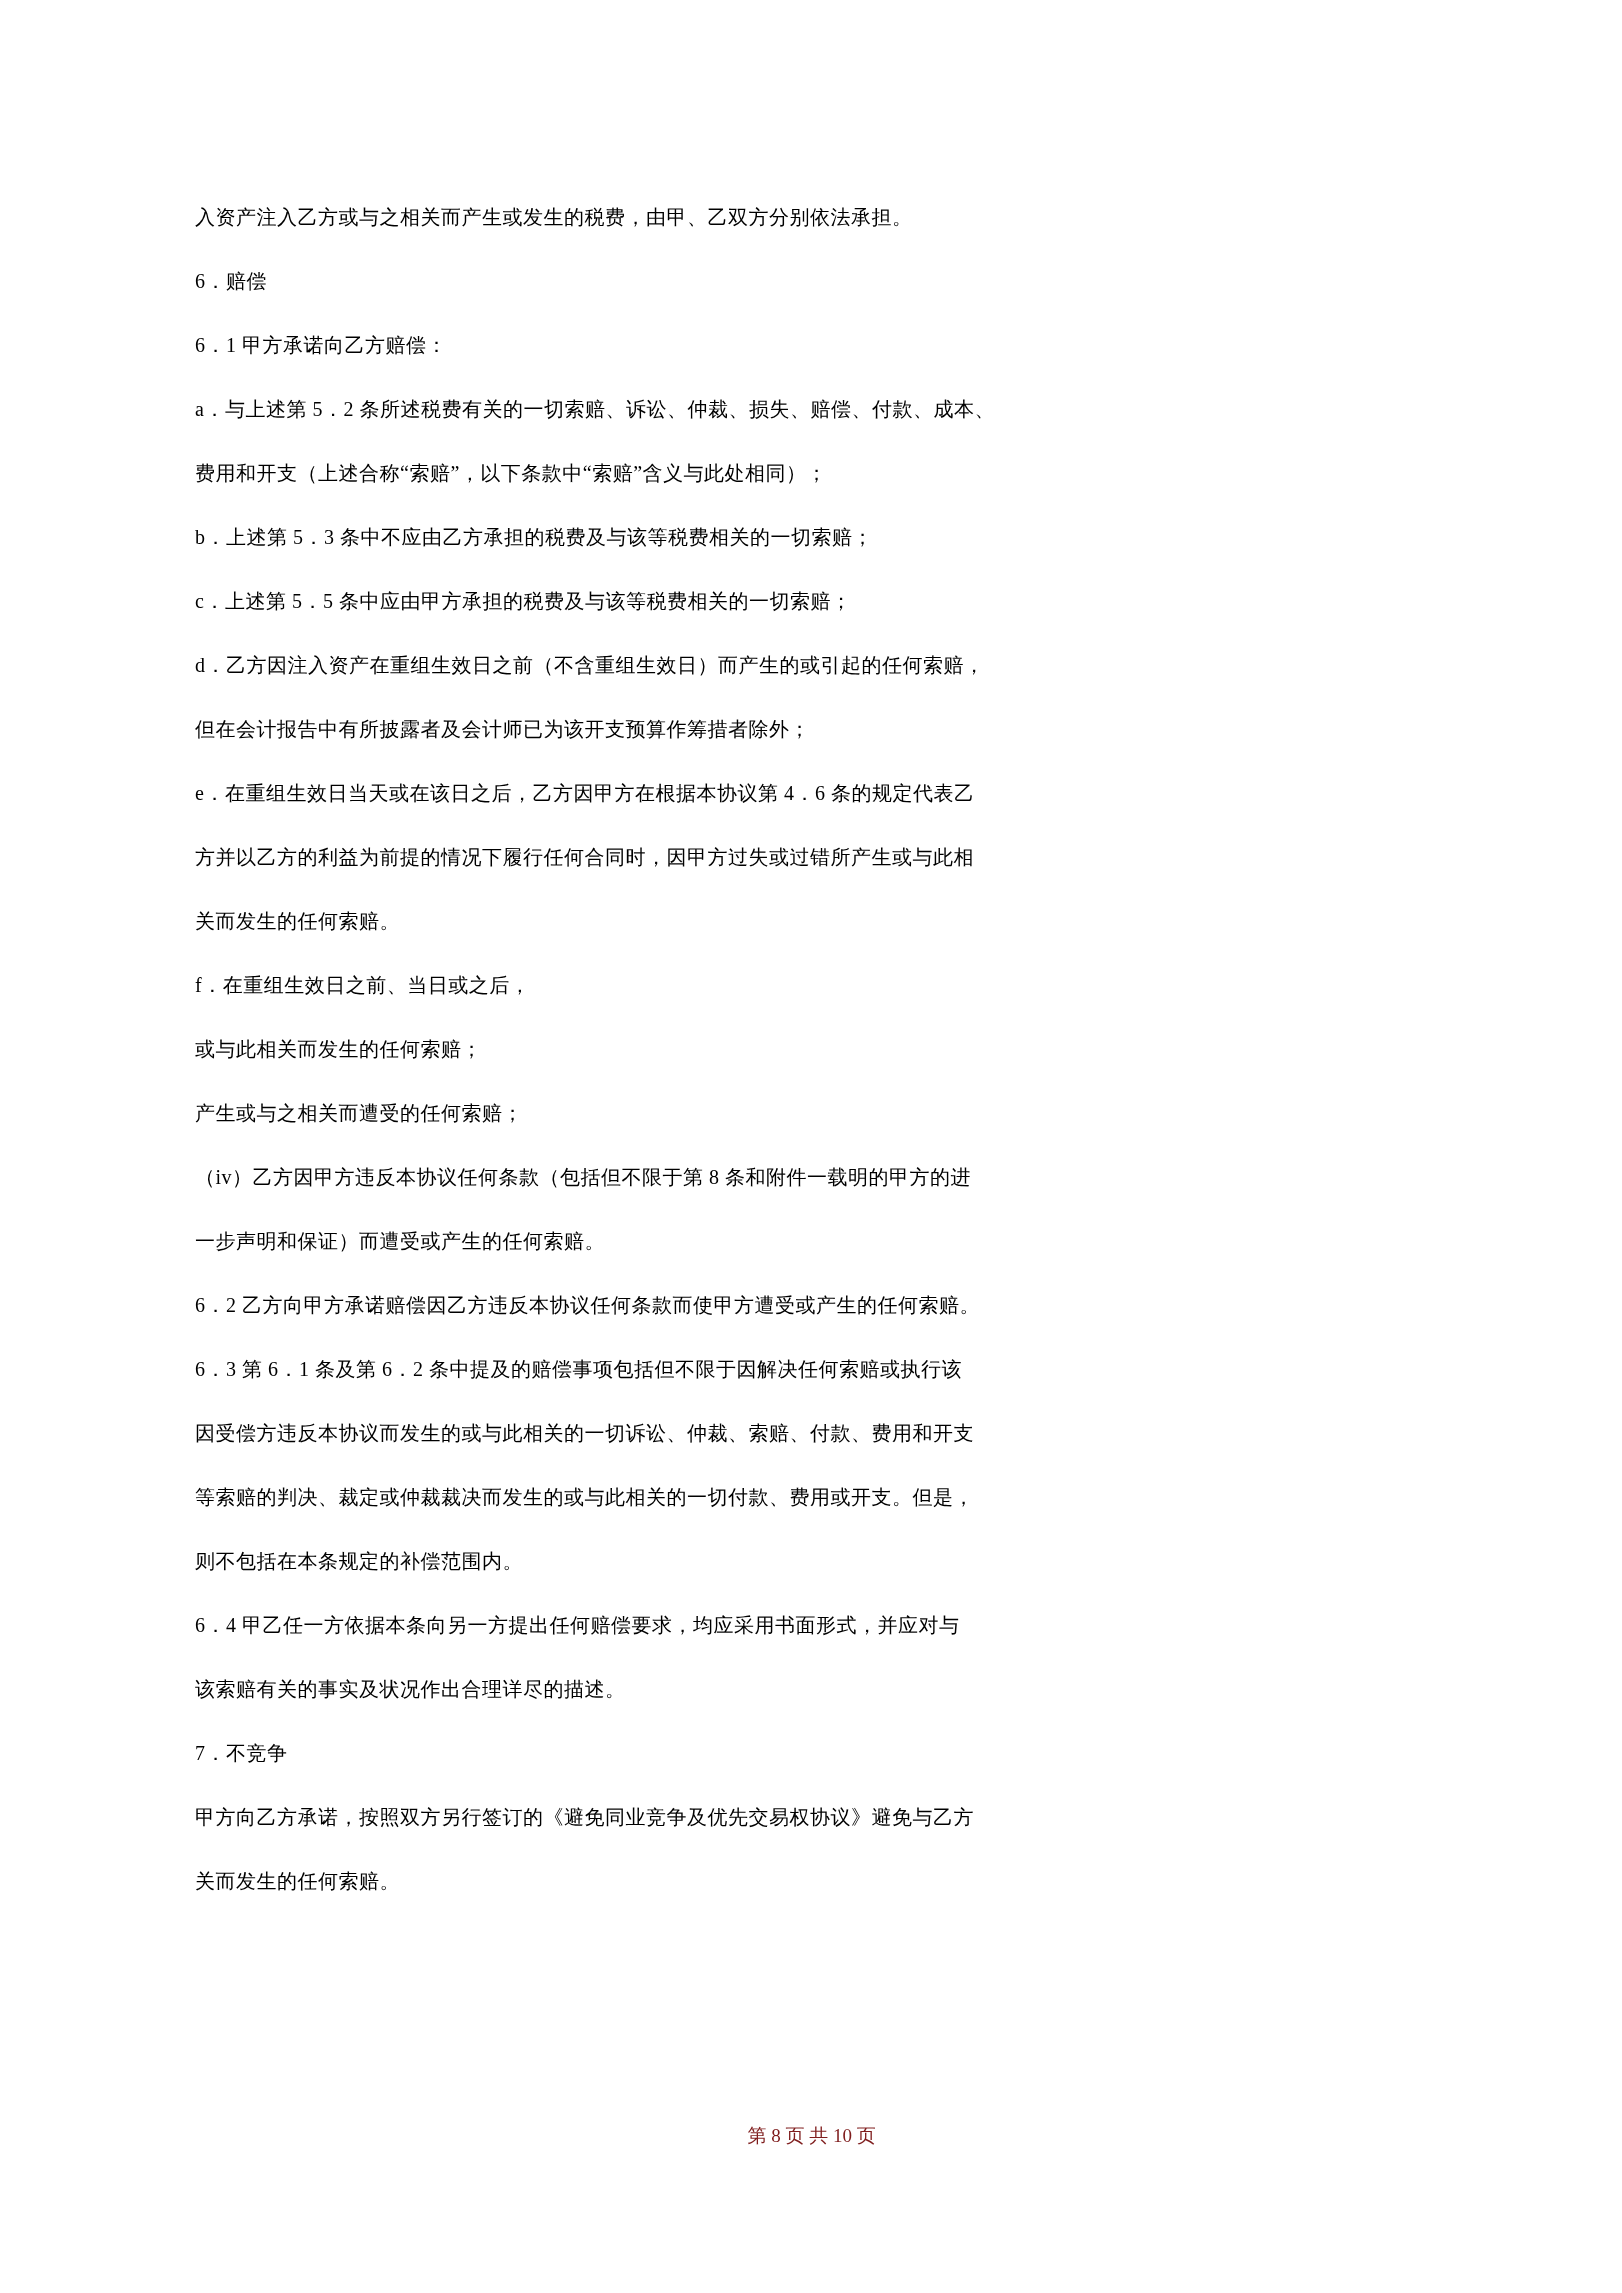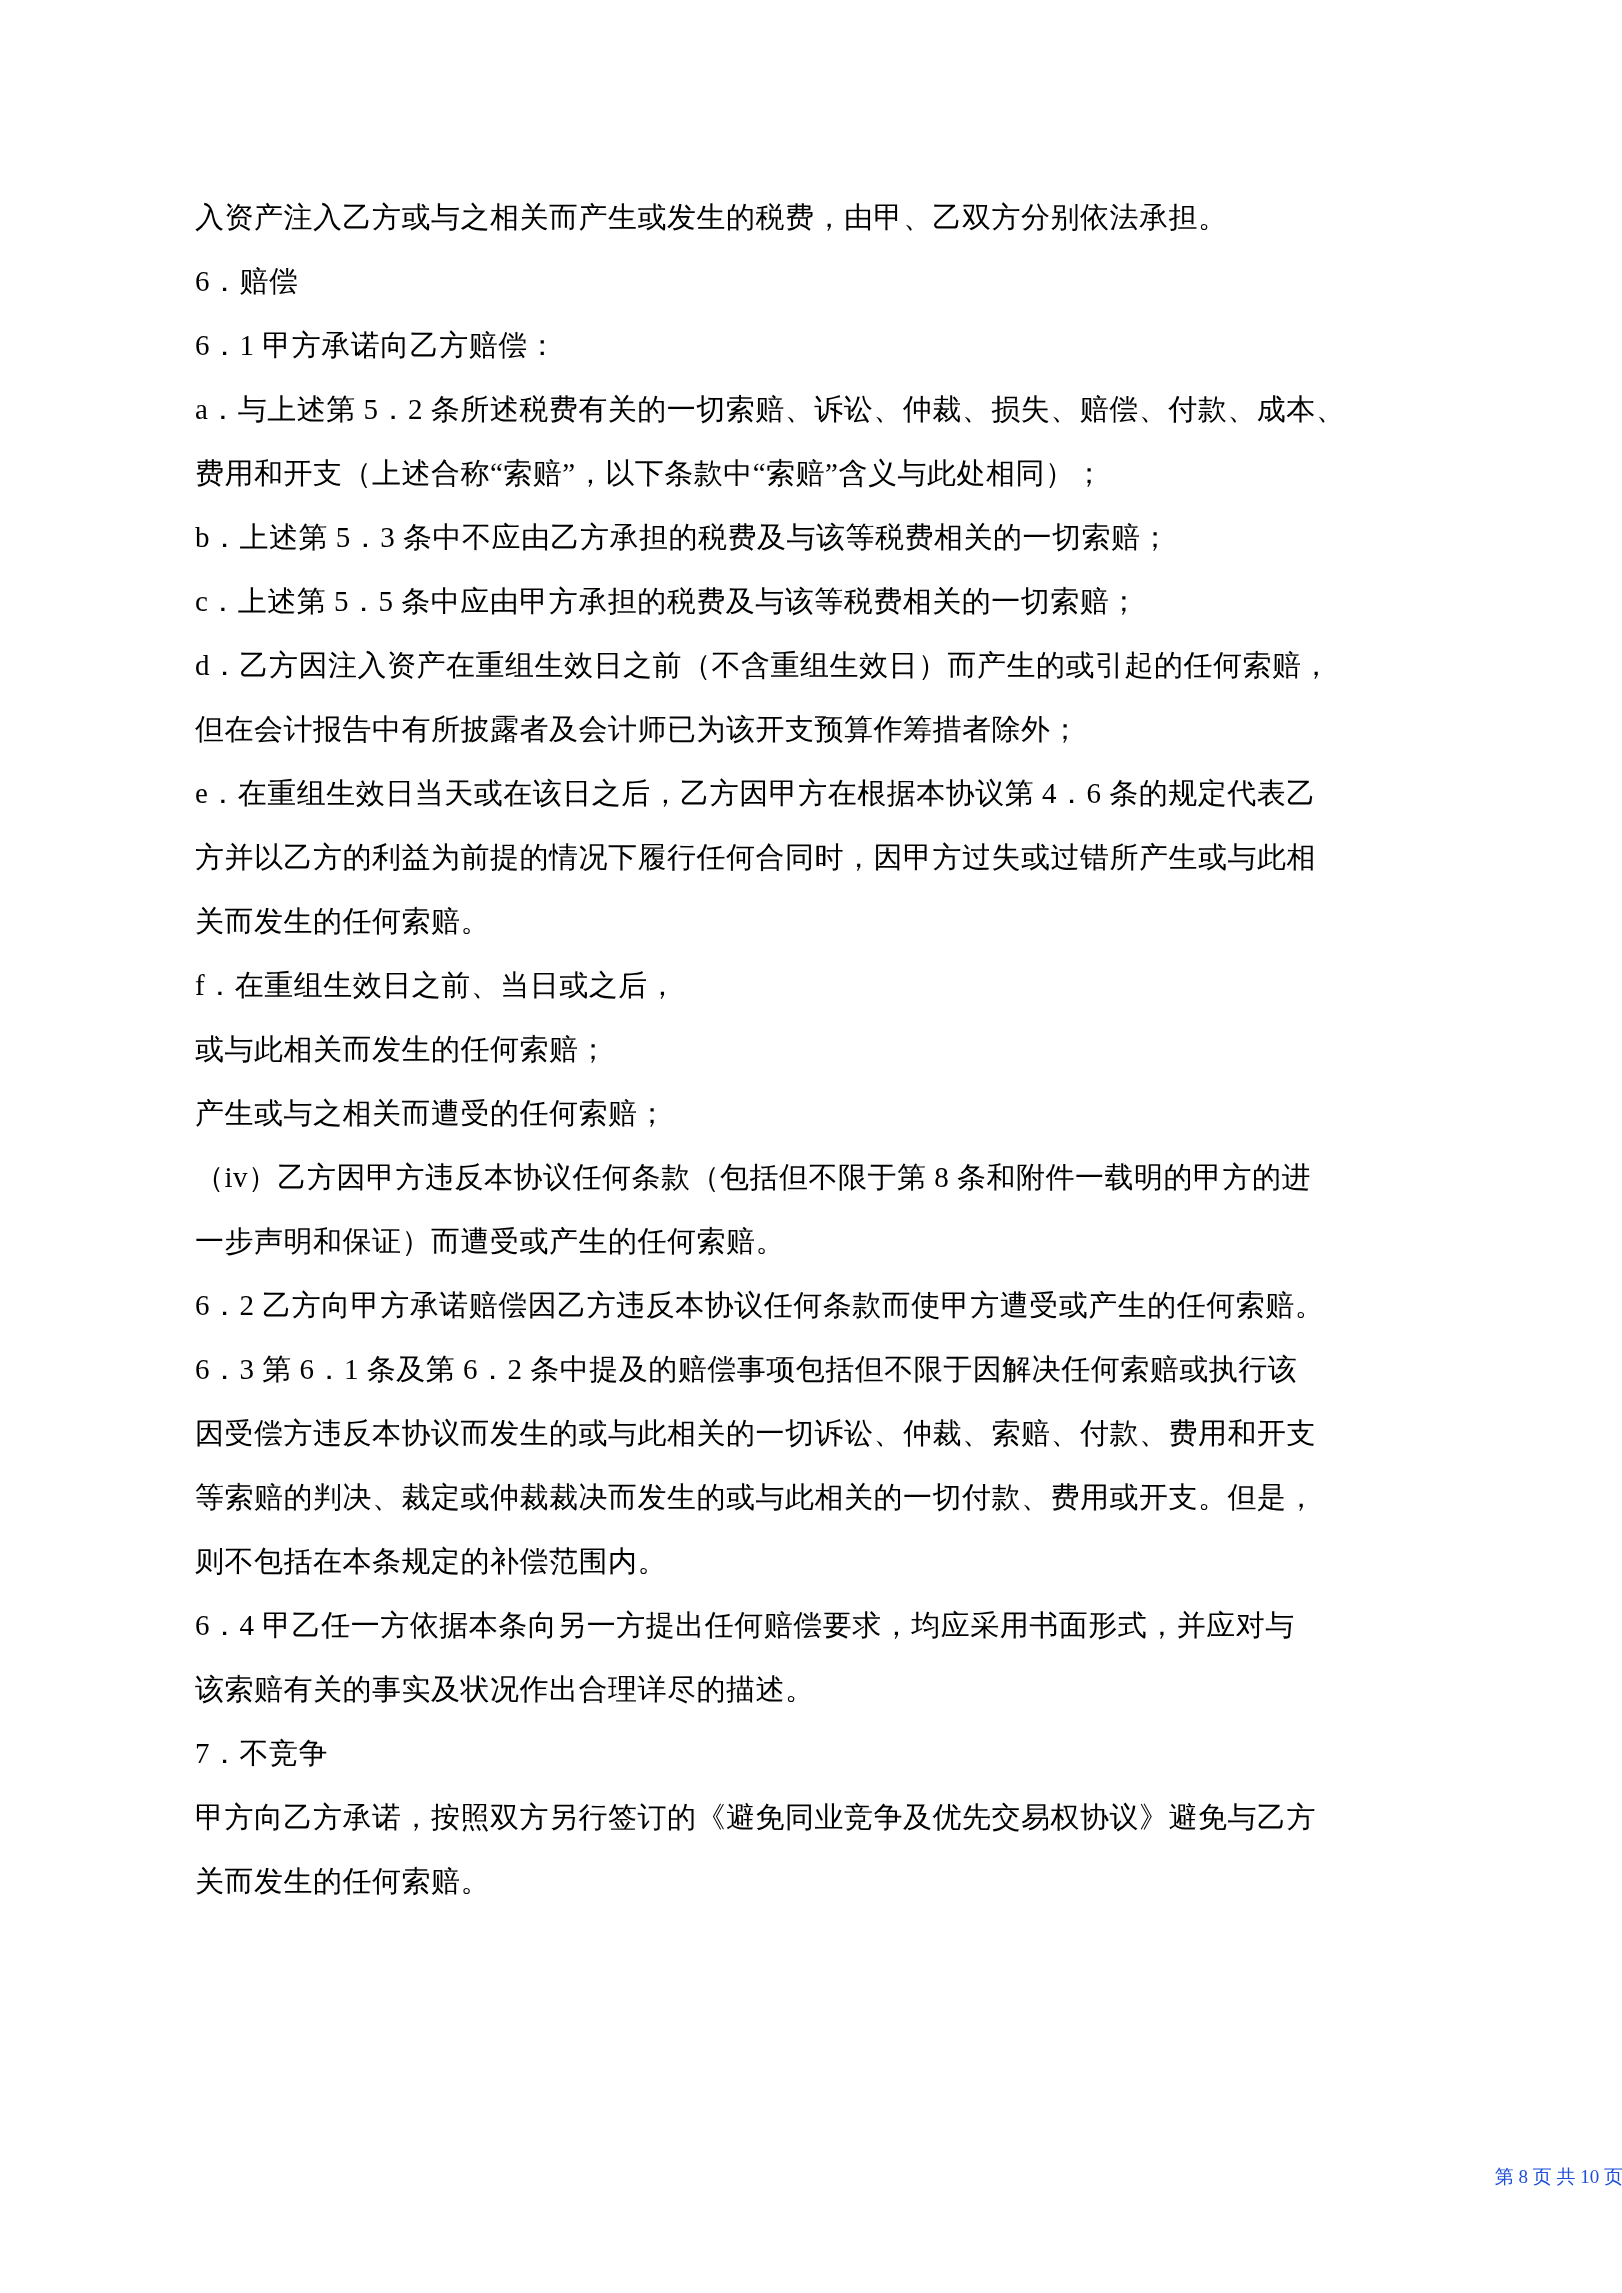--- a/index.html
+++ b/index.html
@@ -18,34 +18,33 @@
   }
   .content {
     position: absolute;
     left: 195px;
     top: 185px;
     width: 1241px;
   }
   .line {
     height: 64px;
     line-height: 64px;
-    font-size: 29px;
+    font-size: 20px;
     white-space: pre;
     letter-spacing: 0.5px;
   }
   .footer {
     position: absolute;
     top: 2122px;
     left: 0;
     width: 100%;
-    text-align: right;
+    text-align: center;
     font-size: 19px;
     line-height: 27px;
-    color: #1d4ed8;
-    margin-top: 41px;
+    color: #7f1d1d;
   }
 </style>
 </head>
 <body>
 
 <div class="page">
   <div class="content">
     <div class="line">入资产注入乙方或与之相关而产生或发生的税费，由甲、乙双方分别依法承担。</div>
     <div class="line">6．赔偿</div>
     <div class="line">6．1 甲方承诺向乙方赔偿：</div>

